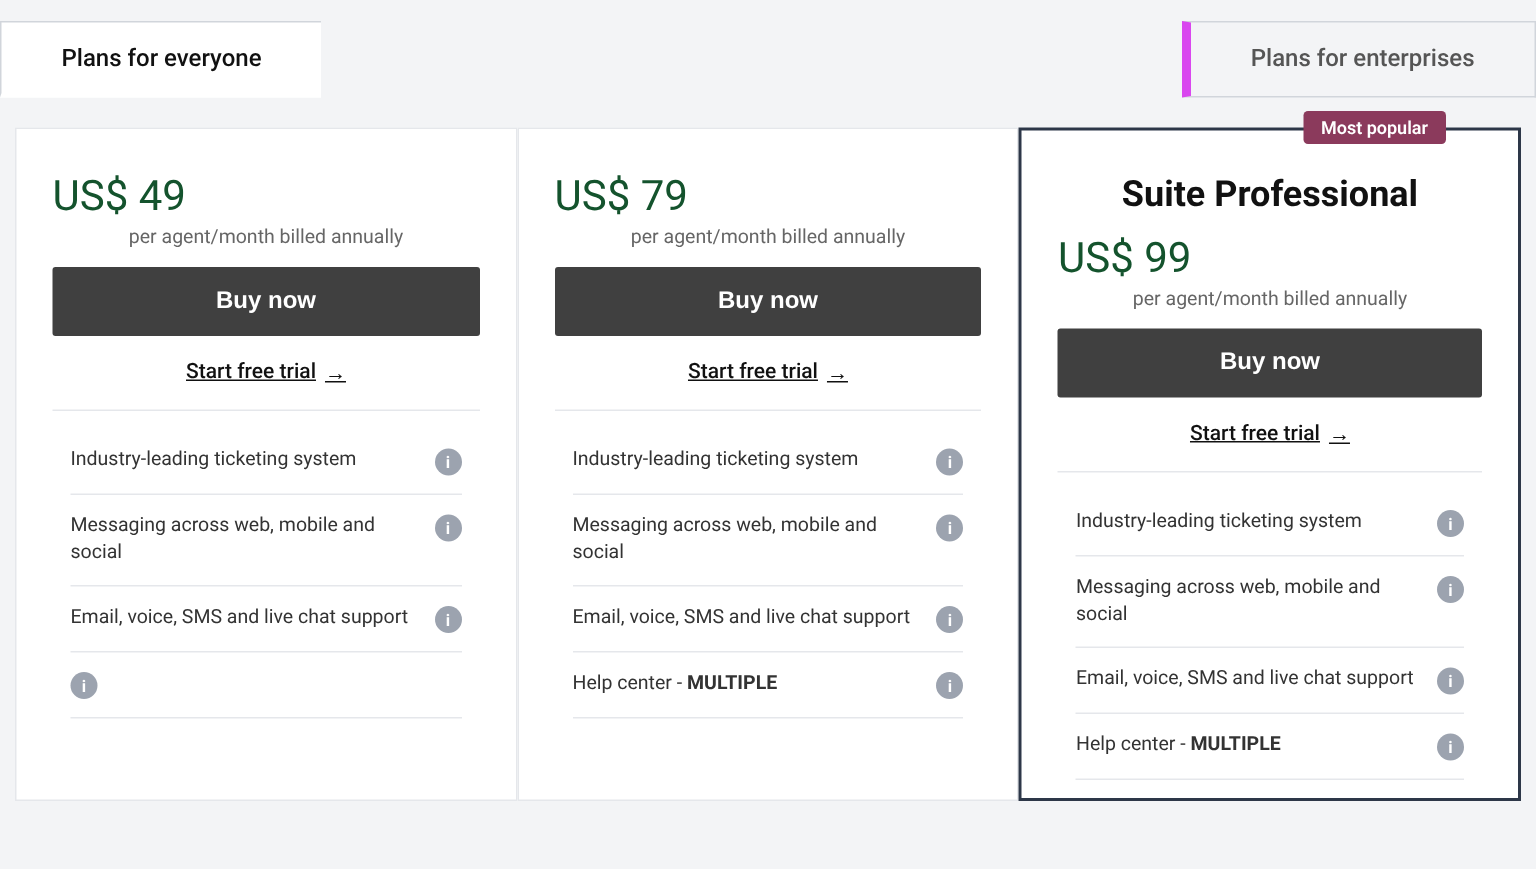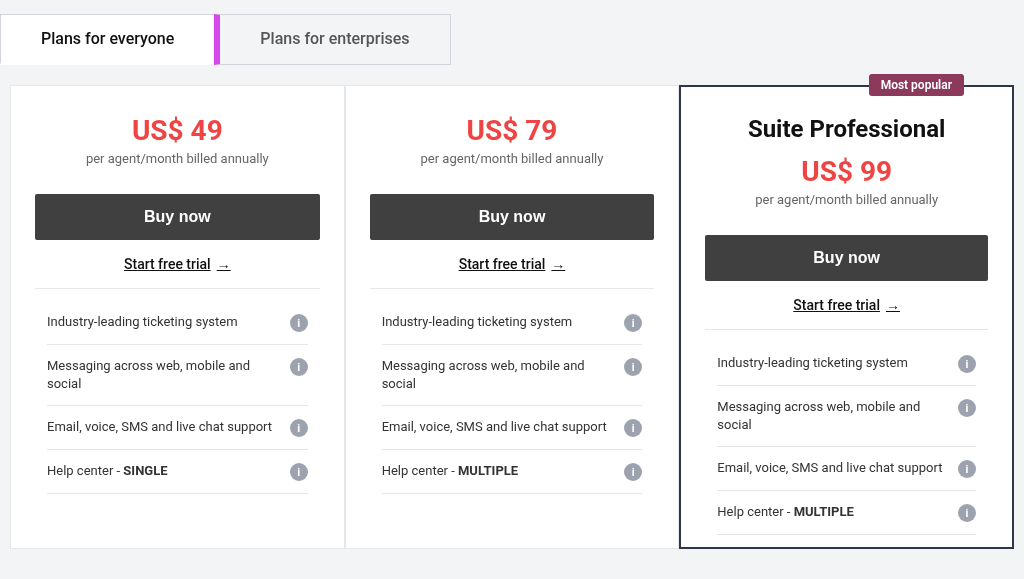--- a/index.html
+++ b/index.html
@@ -13,21 +13,21 @@
 
     .page-wrapper {
       width: 1024px;
       background: #f3f4f6;
       padding: 0;
     }
 
     
     .tab-bar {
       display: flex;
-      justify-content: flex-start;
+      justify-content: space-between;
       background: #f3f4f6;
       padding-top: 14px;
       margin-bottom: 20px;
     }
 
     .tab-item {
       background: white;
       border: 1px solid #d1d5db;
       padding: 14px 40px;
       font-size: 16px;
@@ -85,31 +85,31 @@
     .plan-name {
       font-size: 24px;
       font-weight: 700;
       color: #111;
       margin-bottom: 12px;
       text-align: center;
     }
 
     .plan-price {
       font-size: 28px;
-      font-weight: 700;
-      color: #ef4444;
-      text-align: center;
+      font-weight: 400;
+      color: #14532d;
+      text-align: left;
       margin-bottom: 4px;
     }
 
     .plan-billing {
       font-size: 13px;
       color: #666;
       text-align: center;
-      margin-bottom: 28px;
+      margin-bottom: 12px;
     }
 
     .buy-now-btn {
       display: block;
       width: 100%;
       background: #404040;
       color: white;
       border: none;
       padding: 14px;
       font-size: 16px;
@@ -216,21 +216,20 @@
         <span class="feature-text">Messaging across web, mobile and social</span>
         <div class="info-icon">i</div>
       </li>
 
       <li class="feature-item">
         <span class="feature-text">Email, voice, SMS and live chat support</span>
         <div class="info-icon">i</div>
       </li>
 
       <li class="feature-item">
-        <span class="feature-text">Help center - <strong>SINGLE</strong></span>
         <div class="info-icon">i</div>
       </li>
 
     </ul>
   </div>
       <div class="plan-card">
 
     <div class="plan-price">US$ 79</div>
     <div class="plan-billing">per agent/month billed annually</div>
     <button class="buy-now-btn">Buy now</button>

